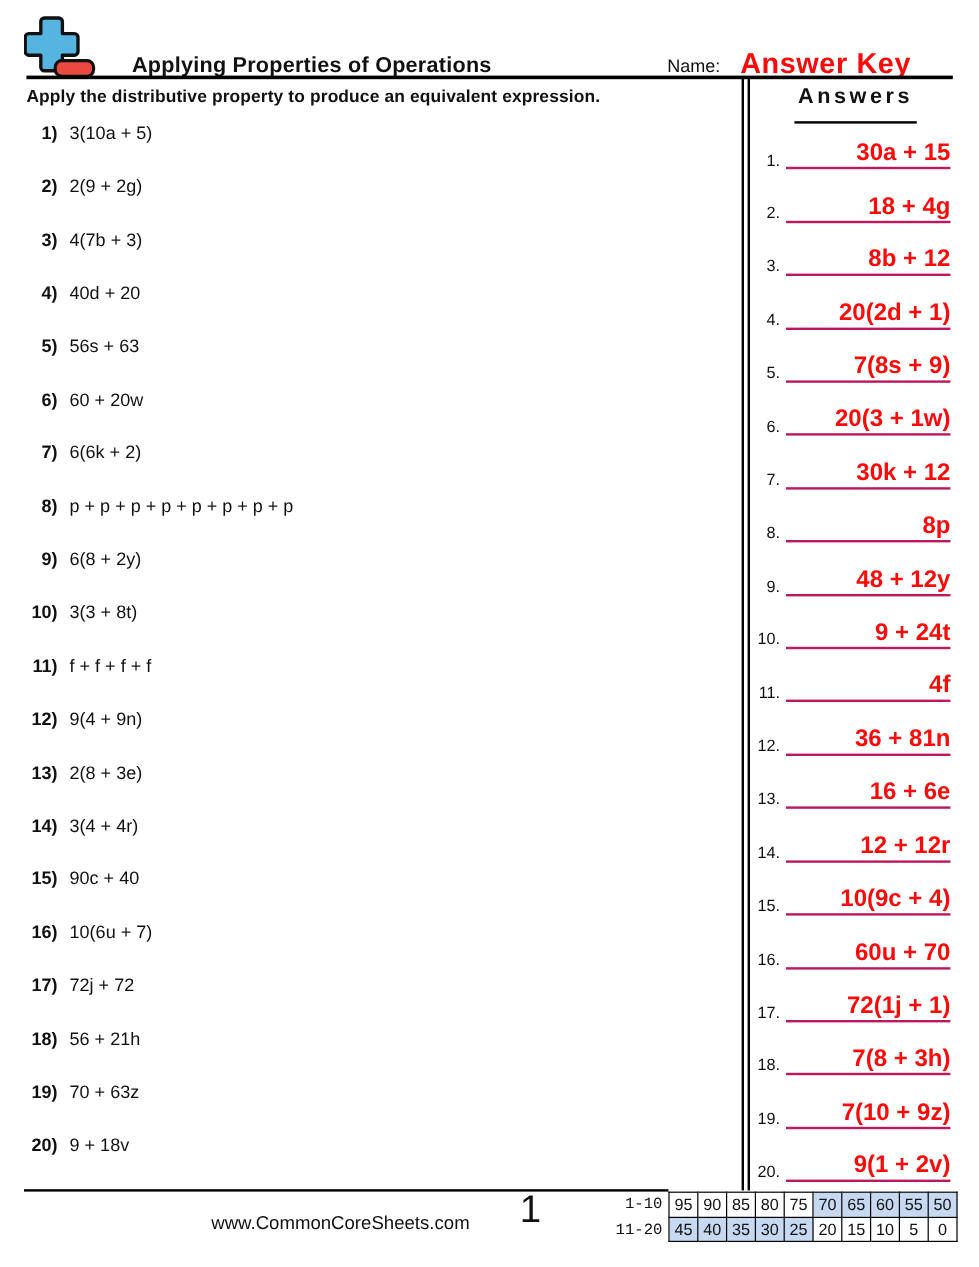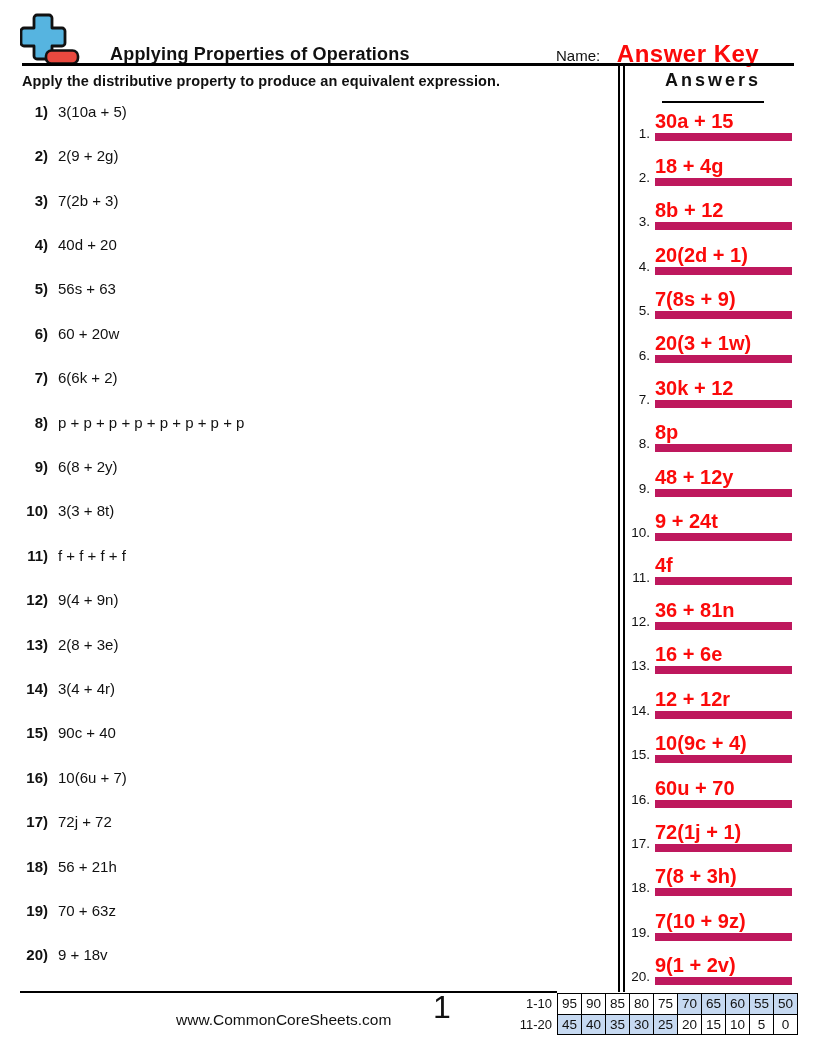--- a/index.html
+++ b/index.html
@@ -27,35 +27,35 @@
                 border-left:2px solid #000;border-right:2px solid #000;}
   
   #questions-list{position:absolute;left:22px;top:89px;width:575px;}
   .q-row{height:44.42px;display:flex;align-items:center;font-size:15px;}
   .q-num{width:26px;text-align:right;font-weight:bold;flex:none;}
   .q-text{margin-left:10px;white-space:pre;}
   
   #answers-list{position:absolute;left:624px;top:97px;width:176px;}
   .a-row{height:44.42px;display:flex;align-items:flex-end;}
   .a-num{width:26px;text-align:right;font-size:13.5px;flex:none;line-height:1.1;}
-  .a-line{flex:none;width:137px;margin-left:5px;border-bottom:8px solid #be185d;text-align:left;}
+  .a-line{flex:none;width:137px;margin-left:5px;border-bottom:2px solid #be185d;text-align:right;}
   .a-text{display:inline-block;font-size:20px;font-weight:bold;color:var(--answer-red);
           padding-bottom:2px;line-height:1;white-space:pre;}
   
   .footer-rule{position:absolute;left:20px;top:991px;width:537px;height:2px;background:#000;}
   .math-badge{position:absolute;left:20px;top:995px;width:150px;height:38px;background:#000;}
   .math-pill{position:absolute;left:5px;top:4px;right:5px;bottom:4px;background:#fff;
              border-radius:16px;display:flex;align-items:center;justify-content:center;
              font-size:21px;font-weight:bold;color:#000;}
   .site-url{position:absolute;left:176px;top:1011px;font-size:15.5px;}
   .page-num{position:absolute;left:397px;top:989px;width:90px;text-align:center;
             font-size:32px;font-weight:400;}
   .score-table{position:absolute;left:510px;top:993px;border-collapse:collapse;font-size:13.5px;}
   .score-table td{padding:0;}
-  td.score-label{border:none;padding:0 5px 0 0;text-align:right;font-size:13px;width:42px;}
+  td.score-label{border:none;padding:0 5px 0 0;text-align:right;font-size:13px;width:42px;font-family:Liberation Mono, monospace;}
   td.score-cell{border:1.6px solid #000;width:23px;height:19.5px;text-align:center;}
   td.score-cell.shaded{background:var(--cell-blue);}
 </style>
 </head>
 <body>
 
 <div class="page">
 
   <svg class="logo" width="62" height="53" viewBox="0 0 62 53" aria-hidden="true">
     <path id="logo-plus" d="M17 2 h12 a3 3 0 0 1 3 3 v10 h10 a3 3 0 0 1 3 3 v12 a3 3 0 0 1 -3 3 h-10 v10 a3 3 0 0 1 -3 3 h-12 a3 3 0 0 1 -3 -3 v-10 H4 a3 3 0 0 1 -3 -3 V18 a3 3 0 0 1 3 -3 h10 V5 a3 3 0 0 1 3 -3 z" fill="#56b4e0" stroke="#111" stroke-width="2.8" stroke-linejoin="round"></path>
@@ -81,21 +81,21 @@
       <span class="q-text">3(10a + 5)</span>
     </div>
 
     <div class="q-row">
       <span class="q-num">2)</span>
       <span class="q-text">2(9 + 2g)</span>
     </div>
 
     <div class="q-row">
       <span class="q-num">3)</span>
-      <span class="q-text">7(2b + 3)</span>
+      <span class="q-text">4(7b + 3)</span>
     </div>
 
     <div class="q-row">
       <span class="q-num">4)</span>
       <span class="q-text">40d + 20</span>
     </div>
 
     <div class="q-row">
       <span class="q-num">5)</span>
       <span class="q-text">56s + 63</span>

